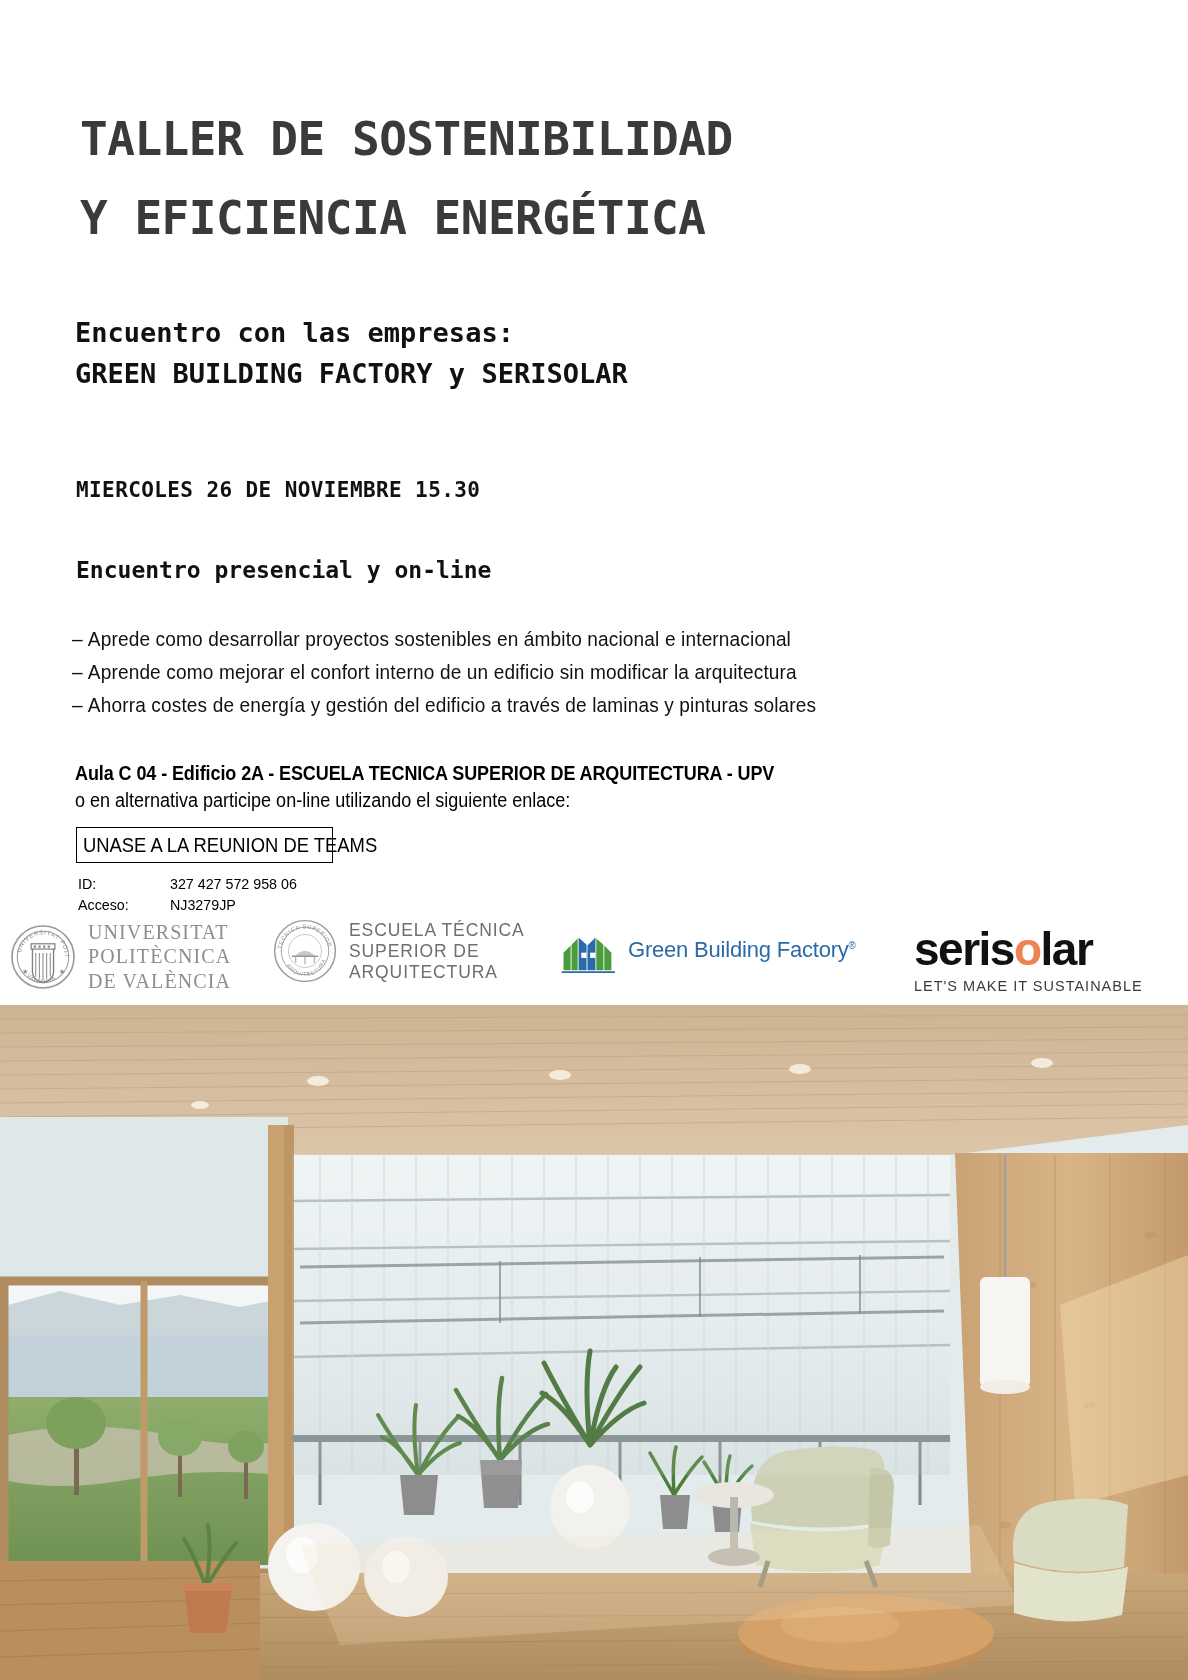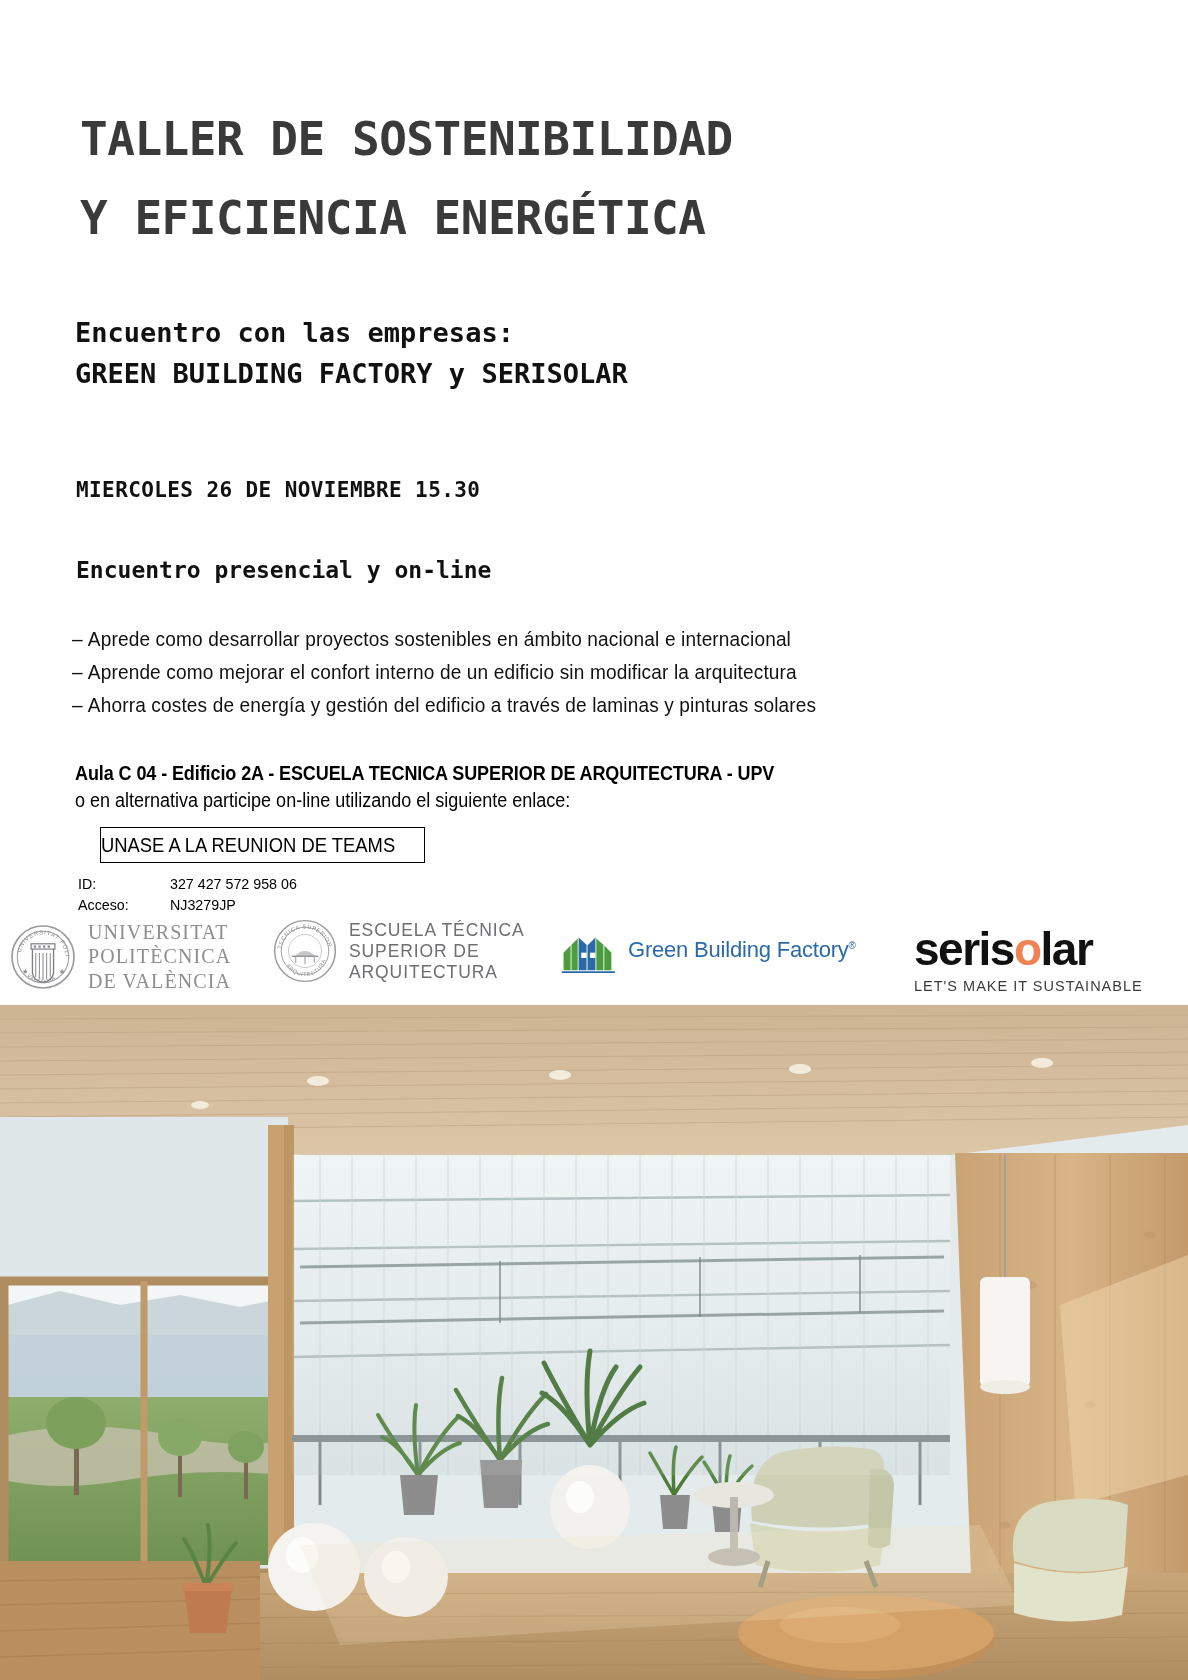--- a/index.html
+++ b/index.html
@@ -86,25 +86,24 @@
     font-size: 20px;
     color: #000;
     margin-top: 4px;
     transform: scaleX(0.9);
     transform-origin: left center;
     white-space: nowrap;
   }
 
   .teams-box {
     position: absolute; left: 76px; top: 823px;
-    width: 325px; height: 36px;
+    width: 257px; height: 36px;
     border: 1.6px solid #000;
     display: flex; align-items: center;
-    padding-left: 0;
-    margin-left: 24px;
+    padding-left: 6px;
   }
   .teams-box-label {
     font-family: "Liberation Sans Narrow", "Liberation Sans", sans-serif;
     font-size: 20px; color: #000;
     transform: scaleX(0.92); transform-origin: left center;
     white-space: nowrap;
   }
 
   .creds { position: absolute; left: 78px; top: 870px; }
   .cred-row {

